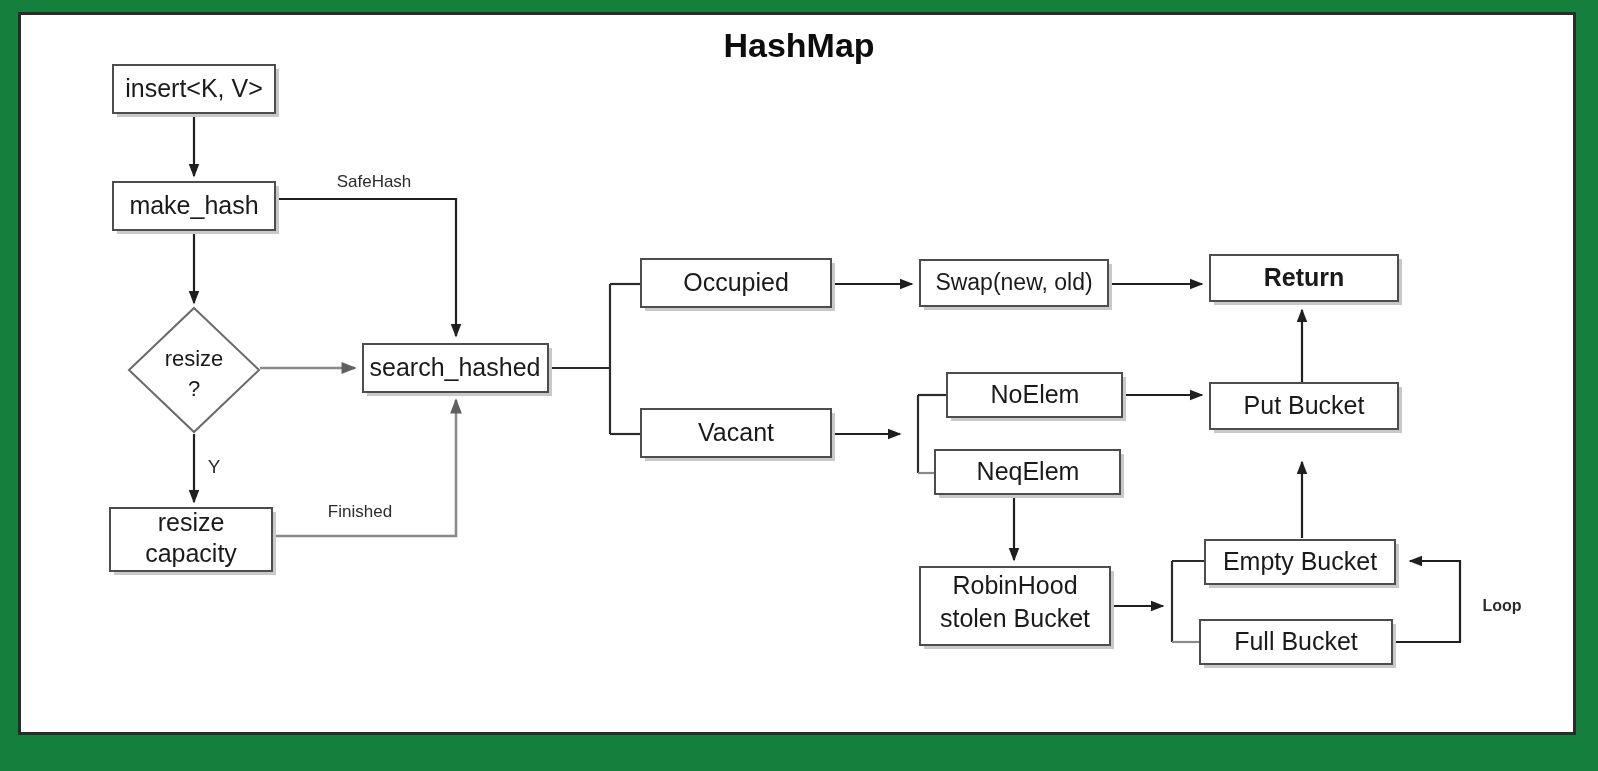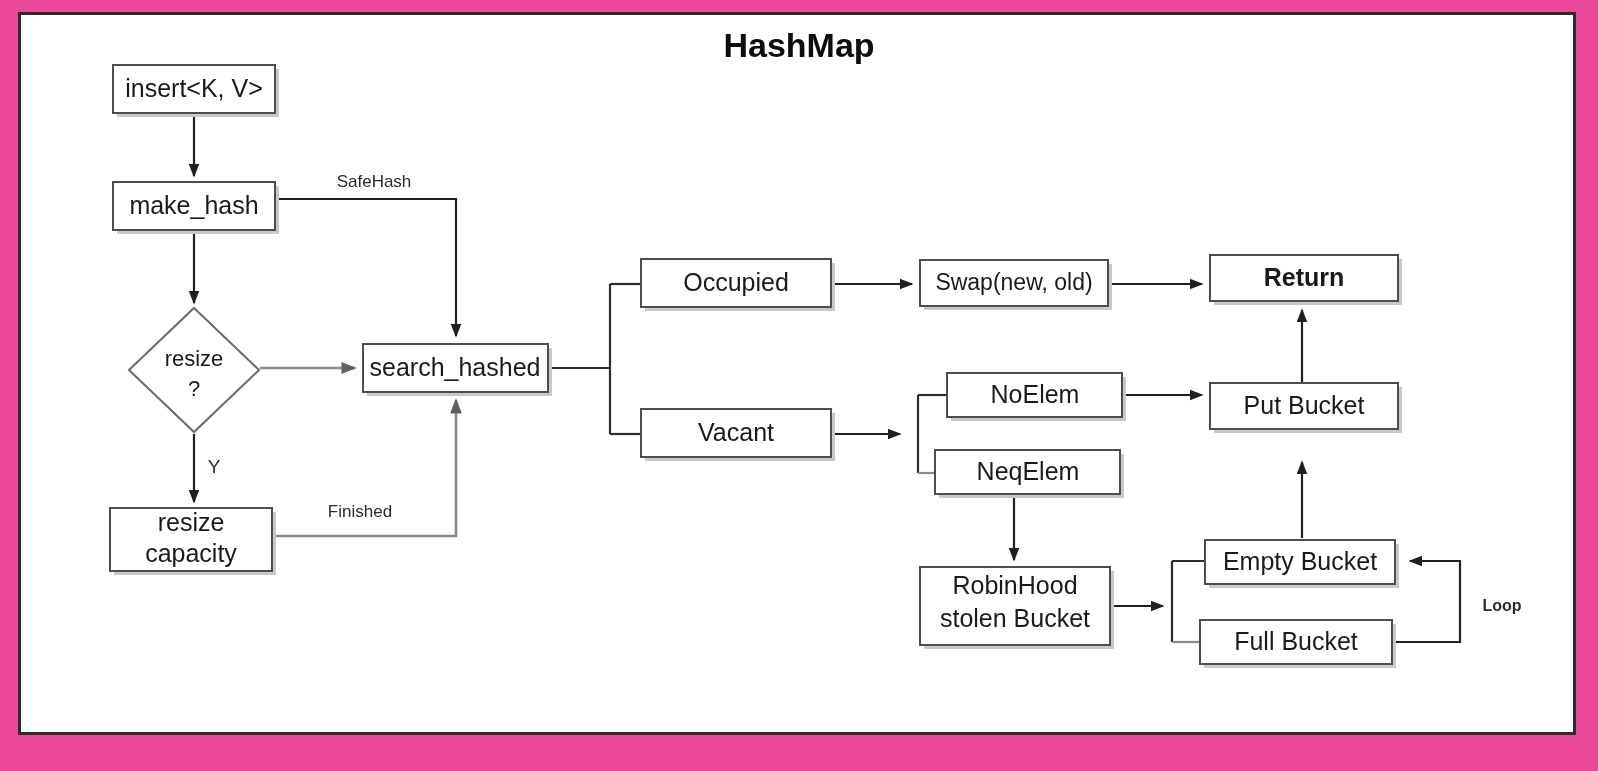--- a/index.html
+++ b/index.html
@@ -11,21 +11,21 @@
     width: 1598px;
     height: 771px;
     font-family: "Liberation Sans", sans-serif;
     overflow: hidden;
   }
   #canvas-frame {
     position: absolute;
     left: 0; top: 0;
     width: 1598px;
     height: 771px;
-    background: #ec4899;
+    background: #15803d;
   }
   .outer-border {
     position: absolute;
     left: 18px;
     top: 12px;
     width: 1558px;
     height: 723px;
     border: 3px solid #2b2b2b;
     box-sizing: border-box;
     background: #ffffff;

